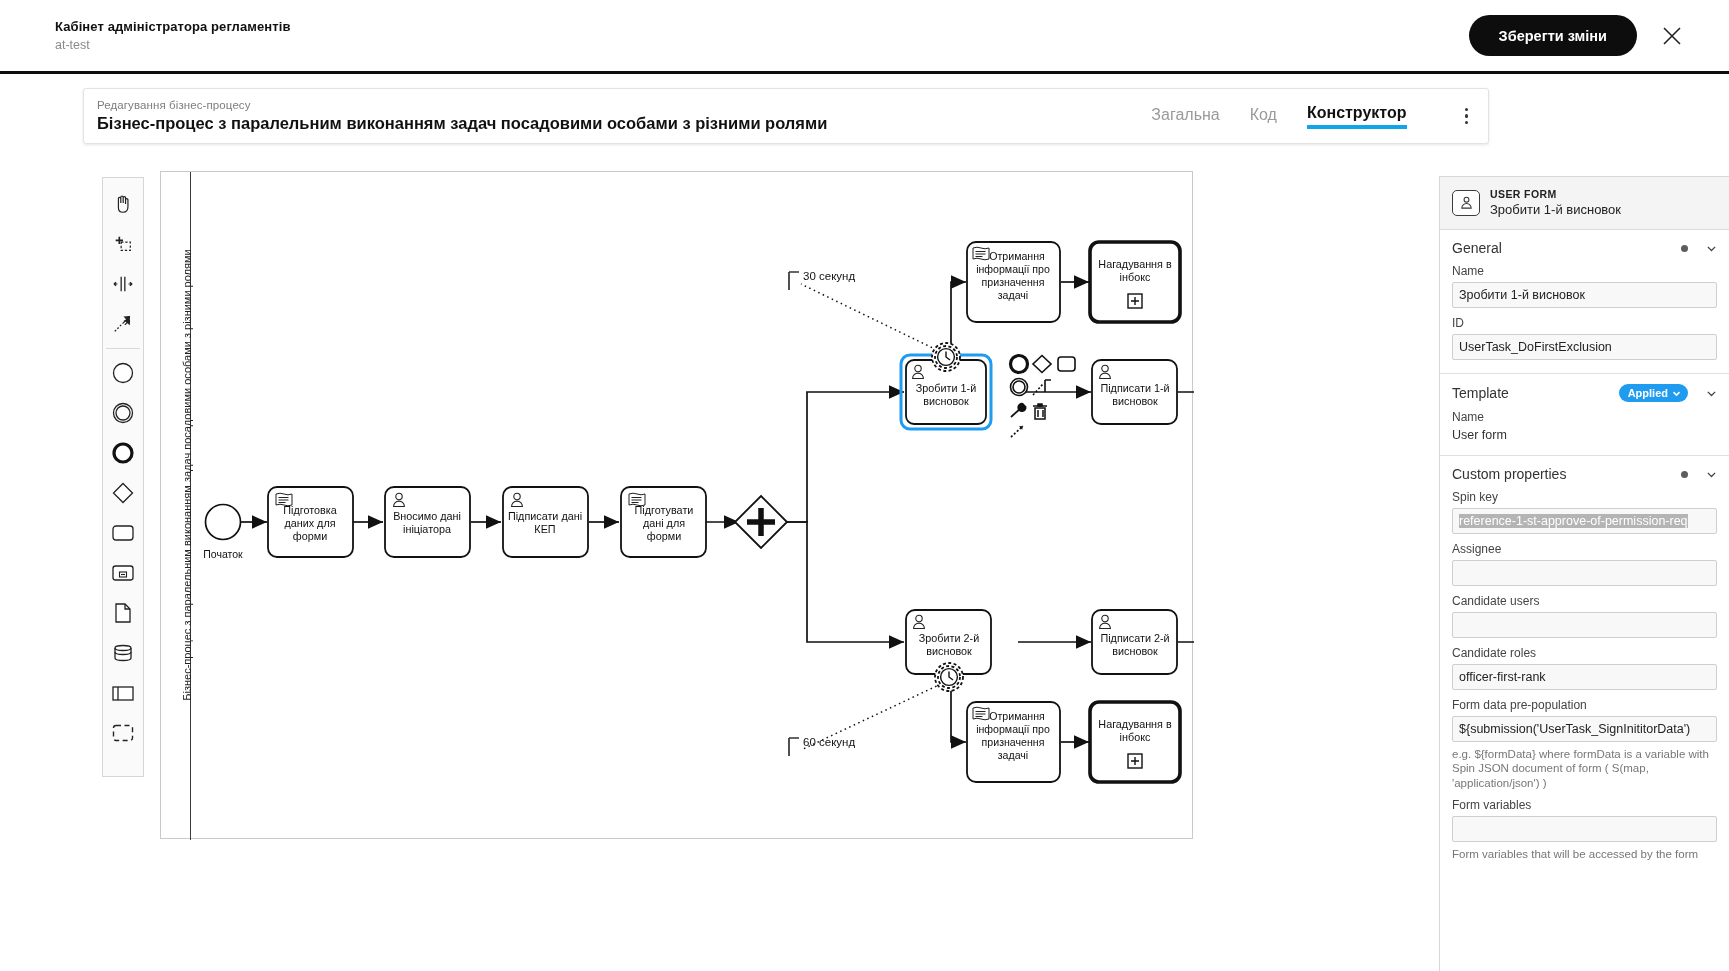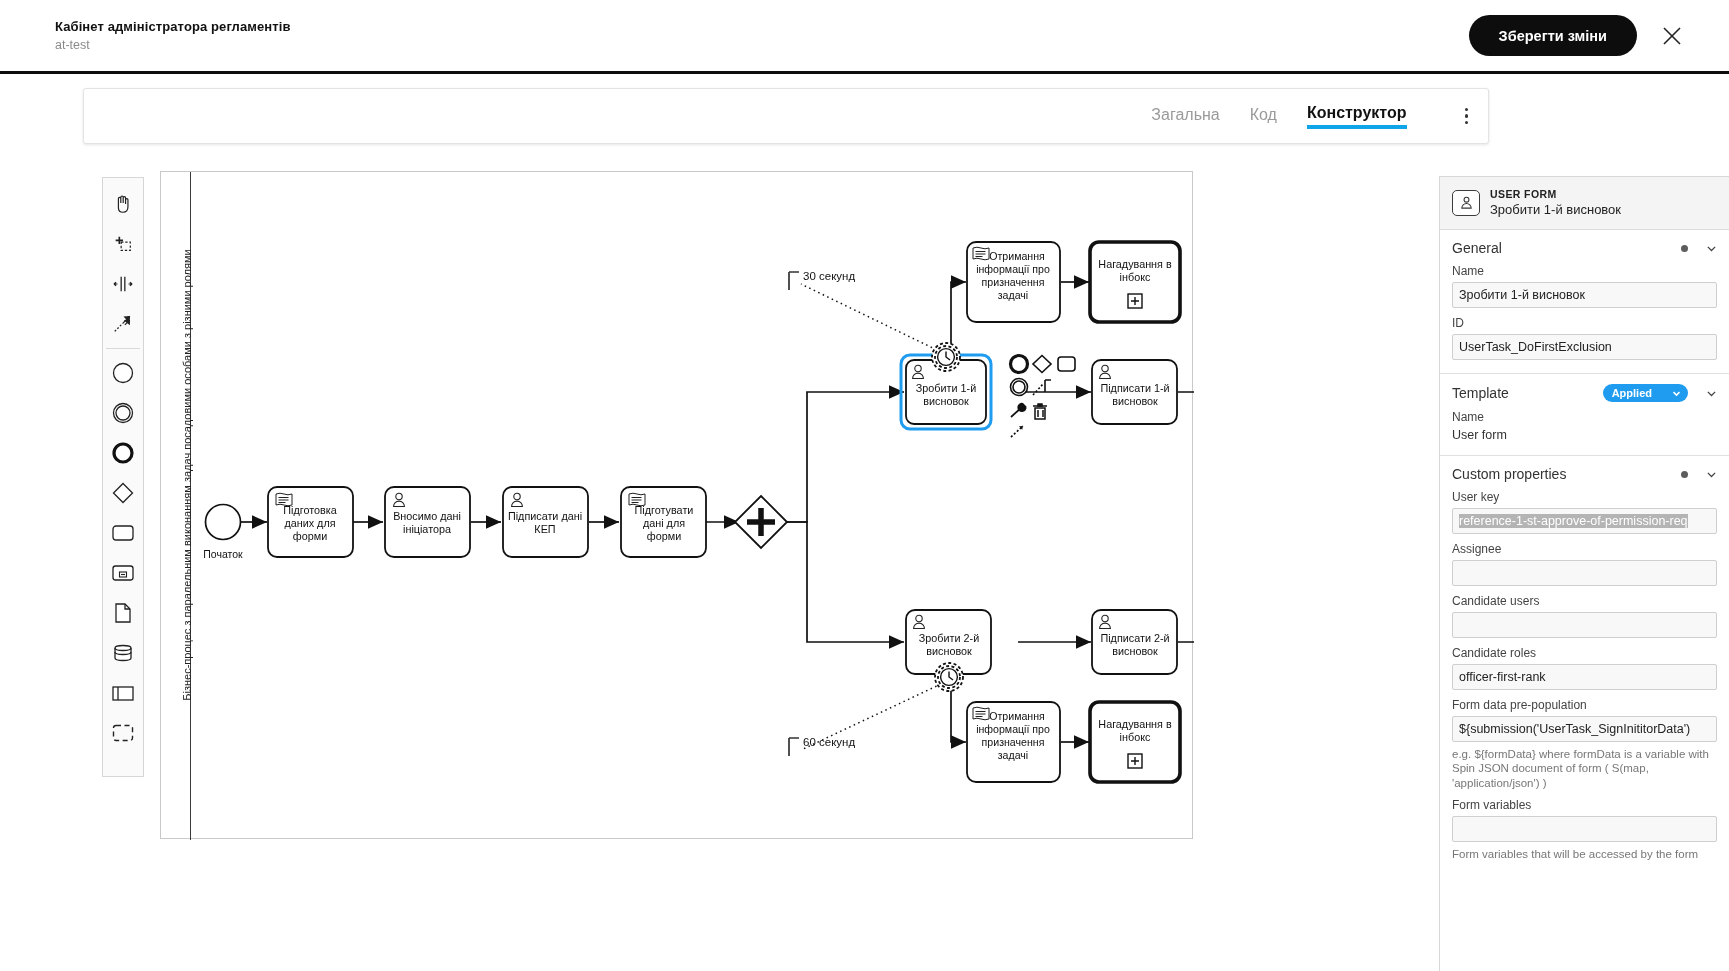--- a/index.html
+++ b/index.html
@@ -95,21 +95,21 @@
   .fld {
     width: 100%; height: 26px; border:1px solid #cfcfcf; background:#f8f8f8;
     font-size: 12.5px; color:#222; padding: 0 6px; border-radius:2px;
     font-family:"Liberation Sans", sans-serif; white-space:nowrap; overflow:hidden;
     display:flex; align-items:center;
   }
   .fld.sel span { background:#b4b4b4; color:#fff; }
   .plain { font-size:12.5px; color:#333; margin-top:3px; }
   .badge {
     background:#1f9cf0; color:#fff; border-radius:11px; font-size:11px;
-    padding: 3px 7px 3px 9px; display:flex; align-items:center; gap:20px; margin-left:auto;
+    padding: 3px 7px 3px 9px; display:flex; align-items:center; gap:4px; margin-left:auto;
     cursor:pointer; font-weight:bold;
   }
   .hint { font-size:11.5px; color:#777; line-height:1.25; margin-top:5px; }
 </style>
 </head>
 <body>
 
 <div class="app-header">
   <div class="hdr-titles">
     <div class="hdr-title">Кабінет адміністратора регламентів</div>
@@ -119,20 +119,24 @@
     <button class="save-btn">Зберегти зміни</button>
     <div class="close-x">
       <svg width="22" height="22" viewBox="0 0 22 22">
           <path d="M3 3 L19 19 M19 3 L3 19" stroke="#222" stroke-width="1.6" fill="none"></path>
         </svg>
     </div>
   </div>
 </div>
 
 <div class="subcard">
+  <div class="sub-left">
+    <div class="sub-kicker">Редагування бізнес-процесу</div>
+    <div class="sub-name">Бізнес-процес з паралельним виконанням задач посадовими особами з різними ролями</div>
+  </div>
   <div class="sub-tabs">
     <div class="tab">Загальна</div>
     <div class="tab">Код</div>
     <div class="tab active">Конструктор</div>
     <div class="kebab">
         <i></i>
         <i></i>
         <i></i>
       </div>
   </div>
@@ -512,21 +516,21 @@
 
   <div class="grp" style="border-bottom:none;">
     <div class="grp-hd">
       <span>Custom properties</span>
       <span class="dot"></span>
       <svg class="chev" viewBox="0 0 12 12">
           <path d="M2 4.2L6 8.2 10 4.2" stroke="#444" stroke-width="1.4" fill="none"></path>
         </svg>
     </div>
 
-    <div class="lbl">User key</div>
+    <div class="lbl">Spin key</div>
     <div class="fld sel">
         <span>reference-1-st-approve-of-permission-req</span>
       </div>
 
     <div class="lbl">Assignee</div>
     <div class="fld">
         <span></span>
       </div>
 
     <div class="lbl">Candidate users</div>

